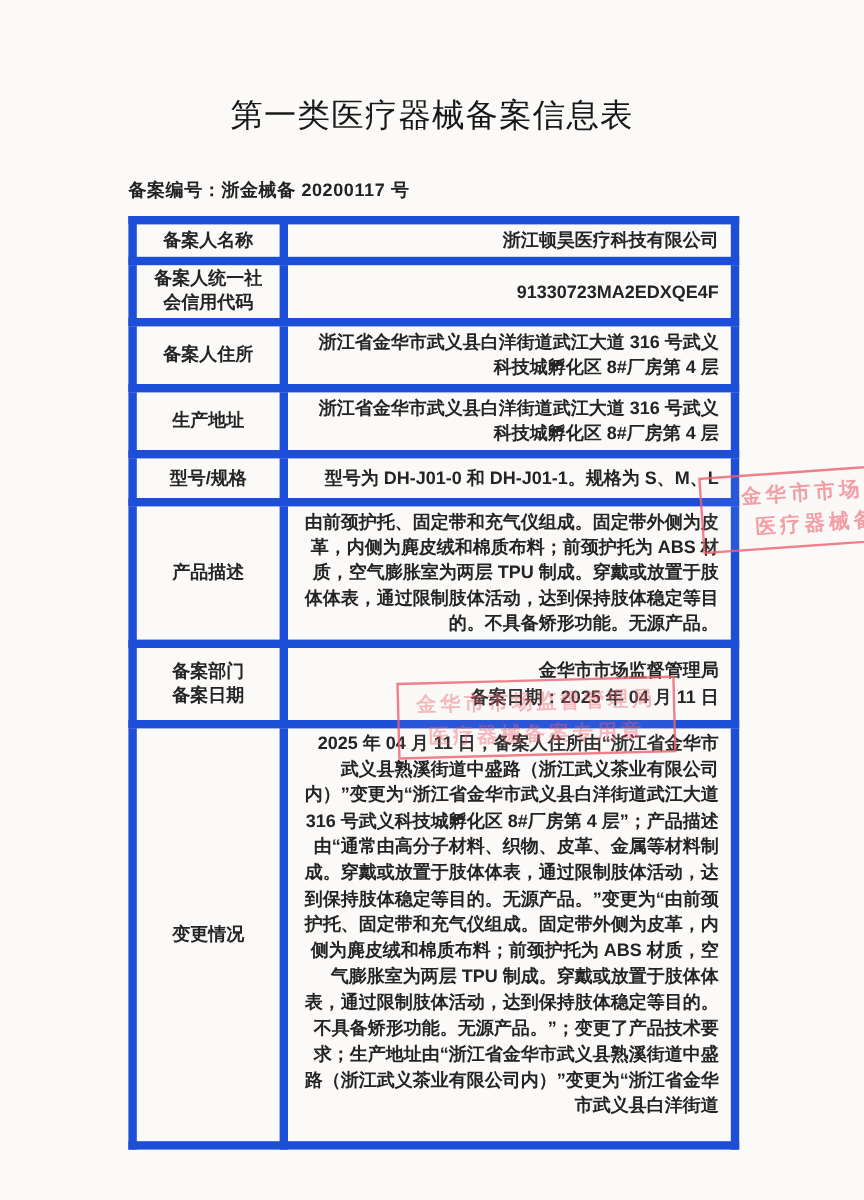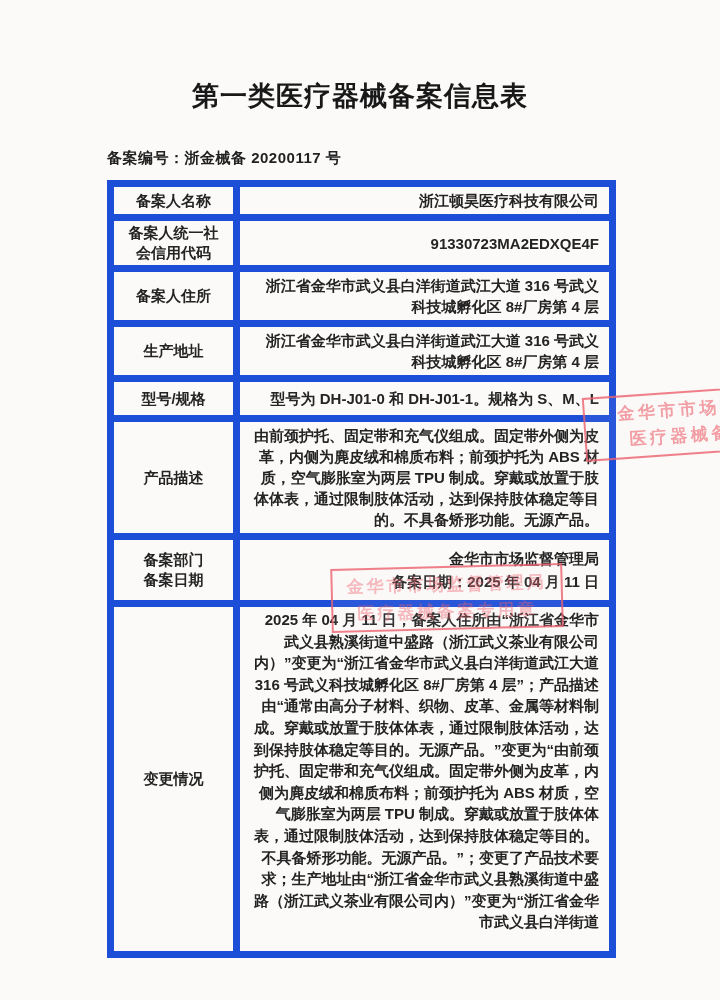--- a/index.html
+++ b/index.html
@@ -6,21 +6,21 @@
   body{
     width:720px;height:1000px;overflow:hidden;position:relative;
     background:#fbfaf8;
     font-family:"Liberation Sans", sans-serif;
     color:#1f1f1f;
     -webkit-font-smoothing:antialiased;
   }
   .page{position:absolute;inset:0;}
   .doc-title{
     position:absolute;top:78px;left:0;width:720px;
-    text-align:center;font-size:27px;font-weight:700;letter-spacing:1px;
+    text-align:center;font-size:27px;font-weight:400;letter-spacing:1px;
     color:#181818;
   }
   .filing-no{
     position:absolute;top:149px;left:107px;width:509px;
     font-size:15px;font-weight:700;color:#222;
     letter-spacing:.5px;
   }
   table.filing{
     position:absolute;top:180px;left:107px;width:509px;
     border-collapse:collapse;table-layout:fixed;

